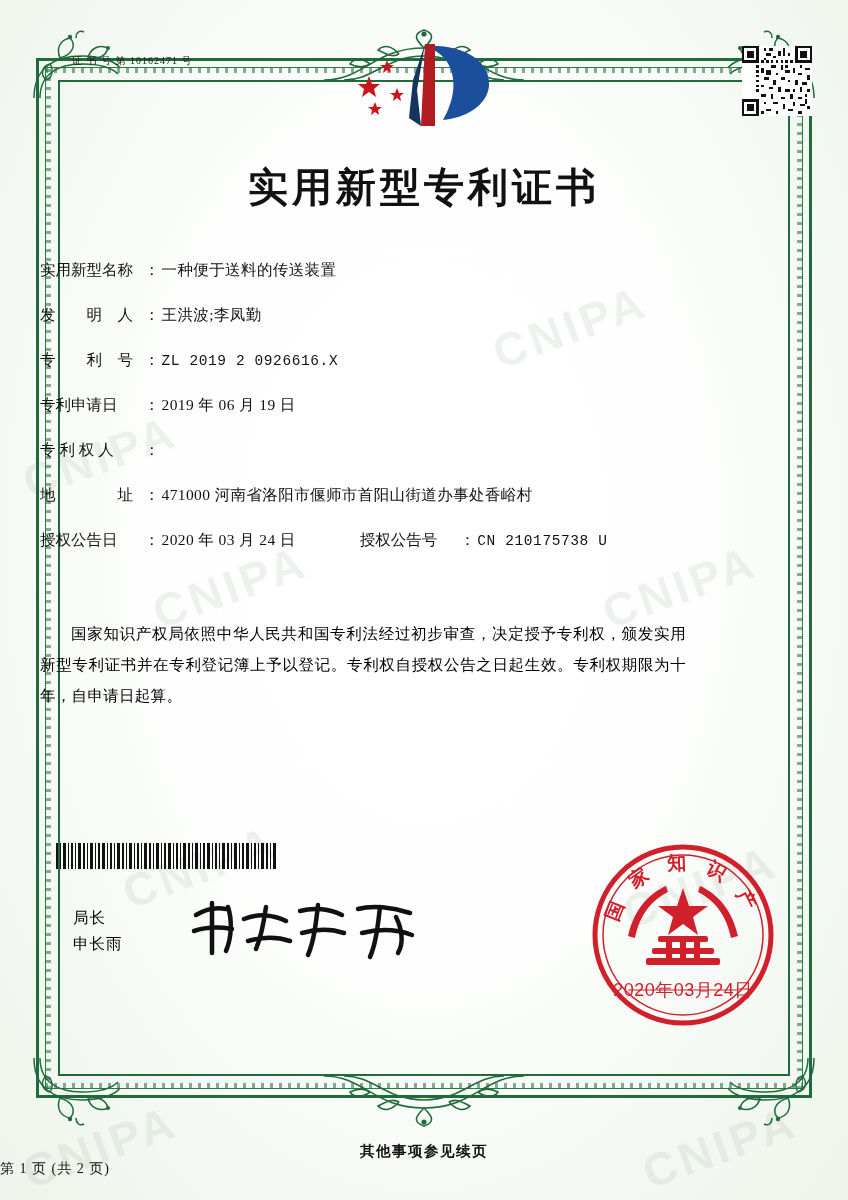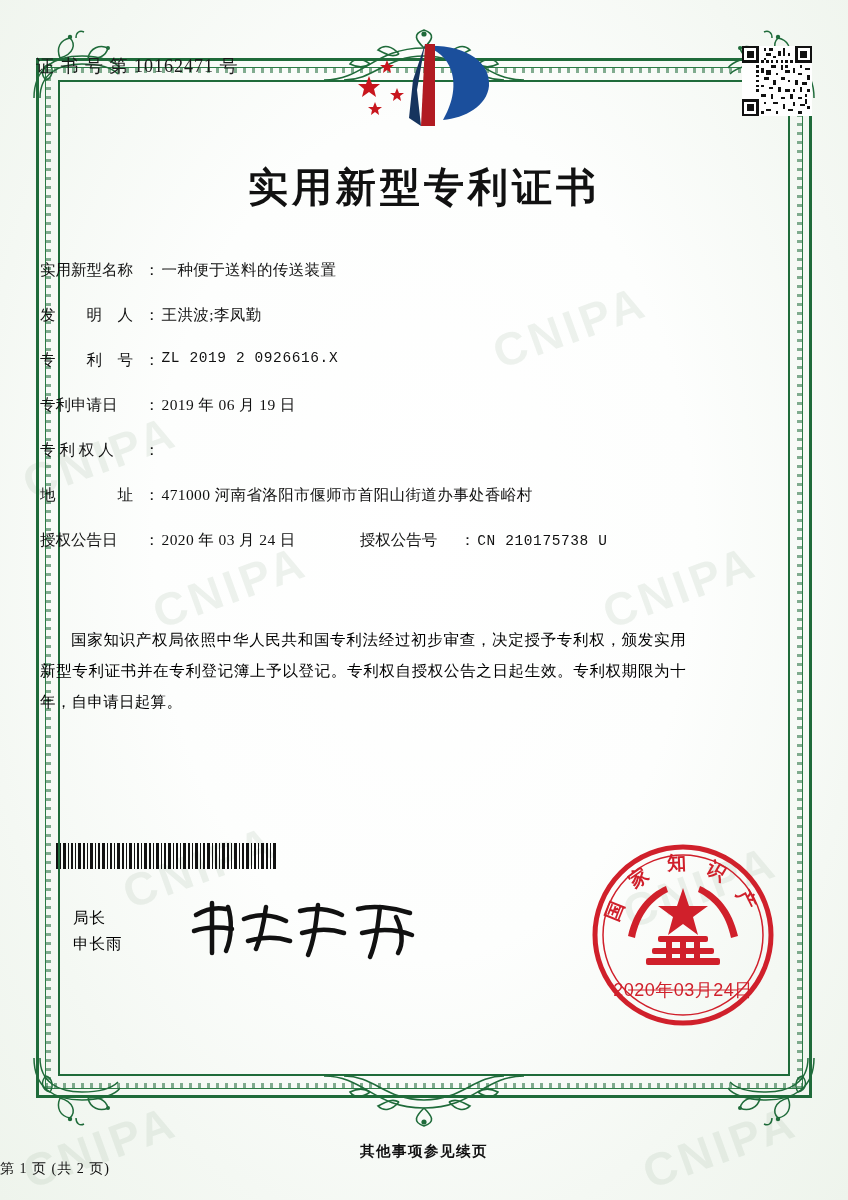--- a/index.html
+++ b/index.html
@@ -91,23 +91,24 @@
   .bottom-crest {
     position: absolute;
     left: 50%;
     bottom: -30px;
     transform: translateX(-50%) scaleY(-1);
     width: 240px; height: 60px;
   }
   .cert-no {
     position: absolute;
     left: 36px; top: 54px;
-    font-size: 18px;
+    font-size: 10px;
     letter-spacing: 1px;
     color: #1a1a1a;
+    padding-left: 36px;
   }
   .qr {
     position: absolute;
     right: 36px; top: 46px;
     width: 70px; height: 70px;
   }
   .logo {
     position: absolute;
     left: 50%; top: 40px;
     transform: translateX(-50%);
@@ -124,21 +125,21 @@
     font-family: "Liberation Serif", "DejaVu Serif", serif;
   }
 
   .fields {
     position: absolute;
     left: 40px; top: 260px;
     width: 640px;
   }
   .field-row {
     display: flex;
-    align-items: flex-start;
+    align-items: center;
     margin-bottom: 24px;
     font-size: 15.5px;
     color: #111;
   }
   .field-label {
     width: 104px;
     flex: none;
     letter-spacing: 0px;
     white-space: nowrap;
   }
@@ -154,21 +155,21 @@
     margin-left: 64px;
     display: flex;
     align-items: baseline;
   }
   .second .field-label { width: 100px; }
 
   .para {
     font-size: 15.5px;
     line-height: 31px;
     text-indent: 2em;
-    margin: 14px 0 2px 0;
+    margin: 8px 0 2px 0;
     letter-spacing: .3px;
     text-align: justify;
   }
   .paras {
     position: absolute;
     left: 40px; top: 610px;
     width: 646px;
   }
 
   .barcode {

